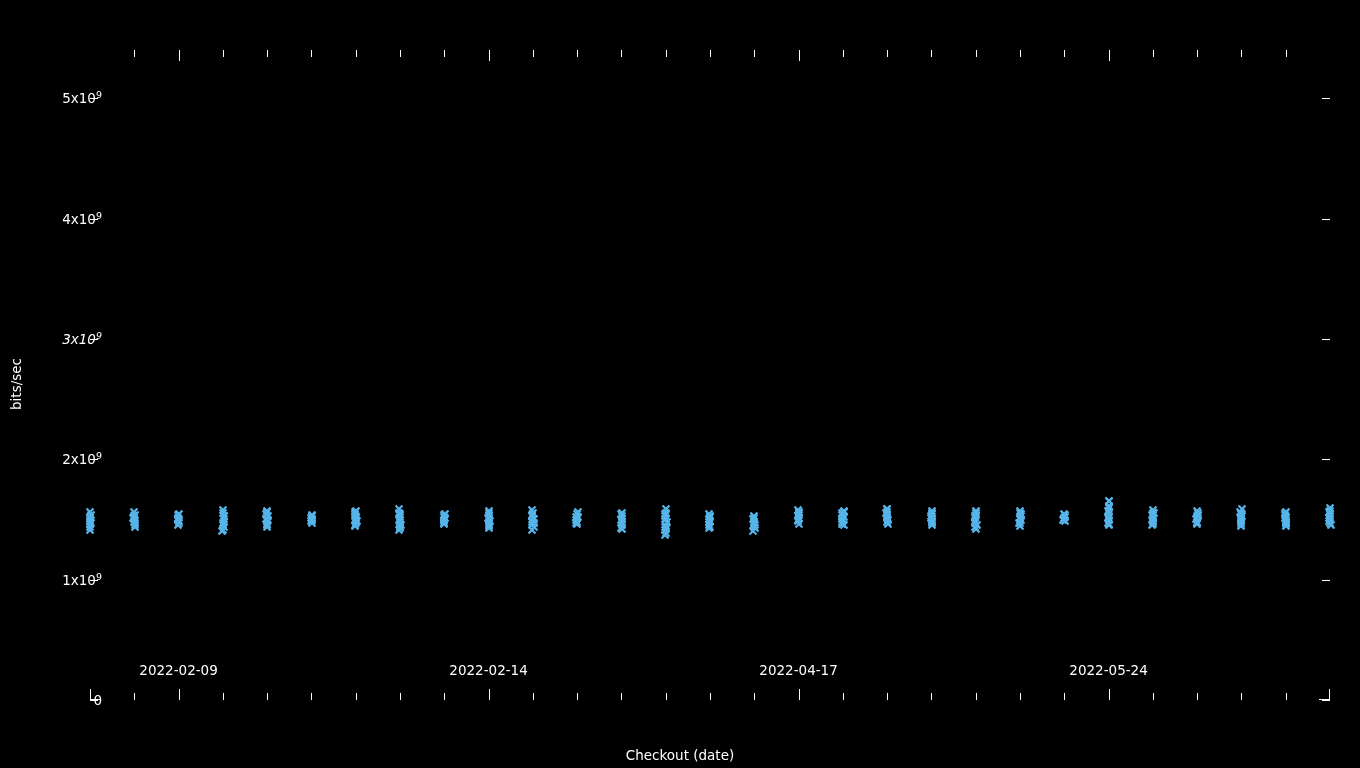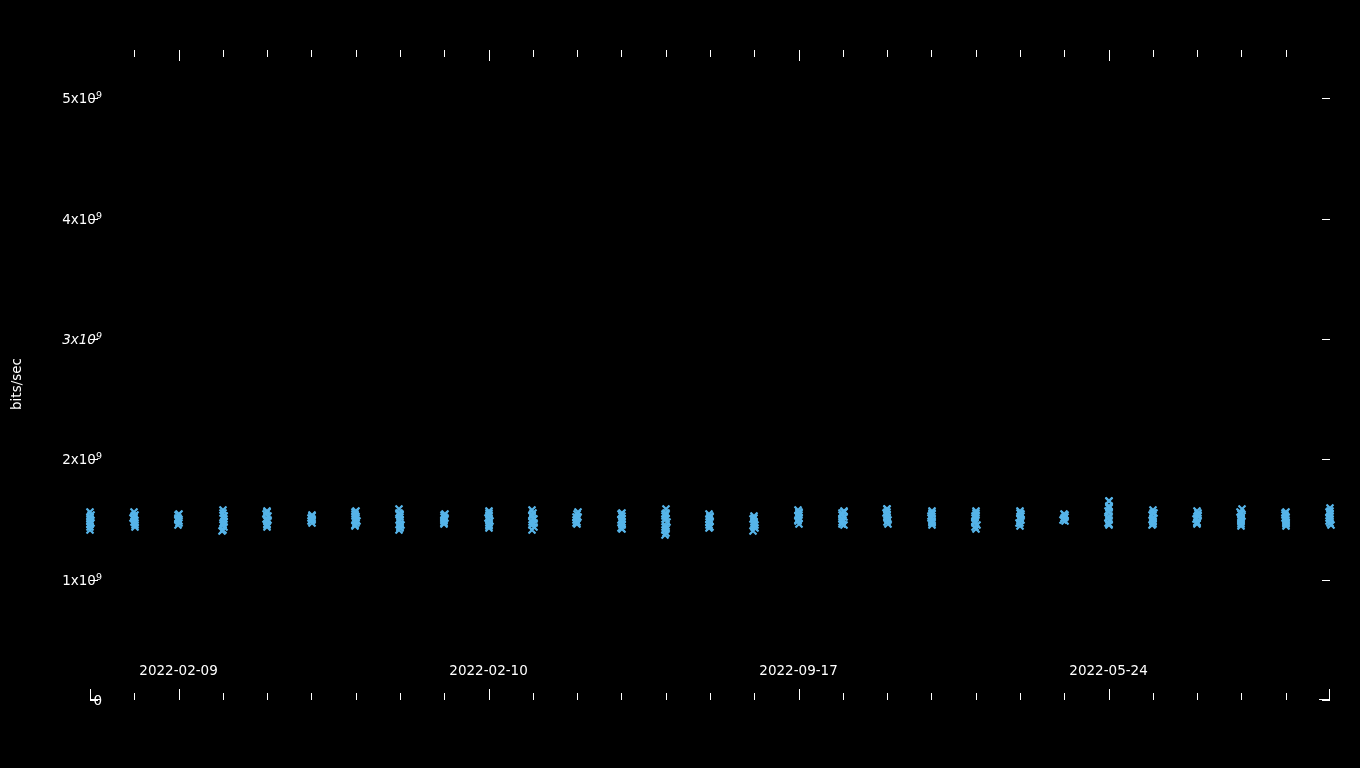--- a/index.html
+++ b/index.html
@@ -1625,21 +1625,22 @@
   <div id="y-tick-labels">
       <div class="ylabel-tick" style="top: 700px;"><span>0</span></div>
       <div class="ylabel-tick" style="top: 579.63px;"><span>1x10</span><sup>9</sup></div>
       <div class="ylabel-tick" style="top: 459.259px;"><span>2x10</span><sup>9</sup></div>
       <div class="ylabel-tick" style="top: 338.889px; font-style: italic;"><span>3x10</span><sup>9</sup></div>
       <div class="ylabel-tick" style="top: 218.519px;"><span>4x10</span><sup>9</sup></div>
       <div class="ylabel-tick" style="top: 98.1481px;"><span>5x10</span><sup>9</sup></div>
     </div>
   <div id="x-tick-labels">
       <div class="xlabel-tick" style="left: 178.571px;">2022-02-09</div>
-      <div class="xlabel-tick" style="left: 488.571px;">2022-02-10</div>
-      <div class="xlabel-tick" style="left: 798.571px;">2022-09-17</div>
+      <div class="xlabel-tick" style="left: 488.571px;">2022-02-14</div>
+      <div class="xlabel-tick" style="left: 798.571px;">2022-04-17</div>
       <div class="xlabel-tick" style="left: 1108.57px;">2022-05-24</div>
     </div>
 
   <div class="axis-title-y">bits/sec</div>
 
+  <div class="axis-title-x">Checkout (date)</div>
 
 </div>
 
 </body></html>

